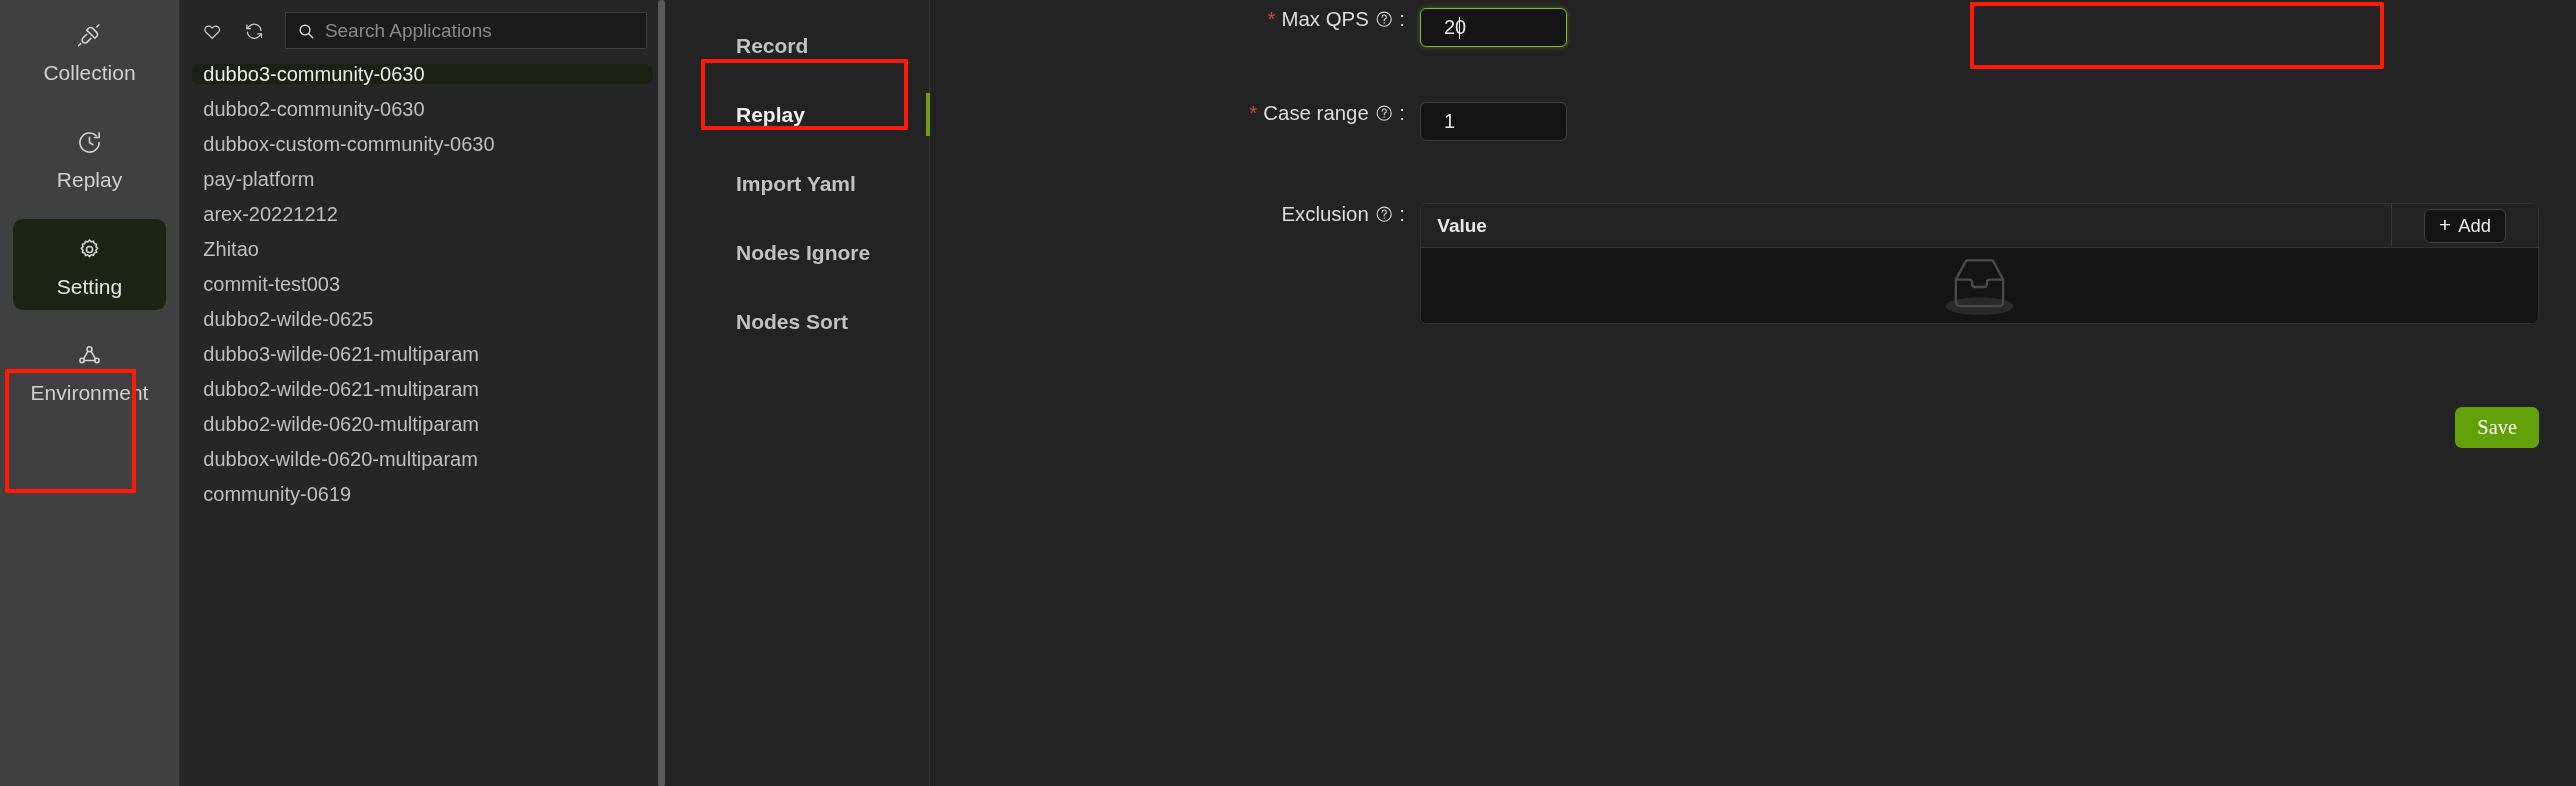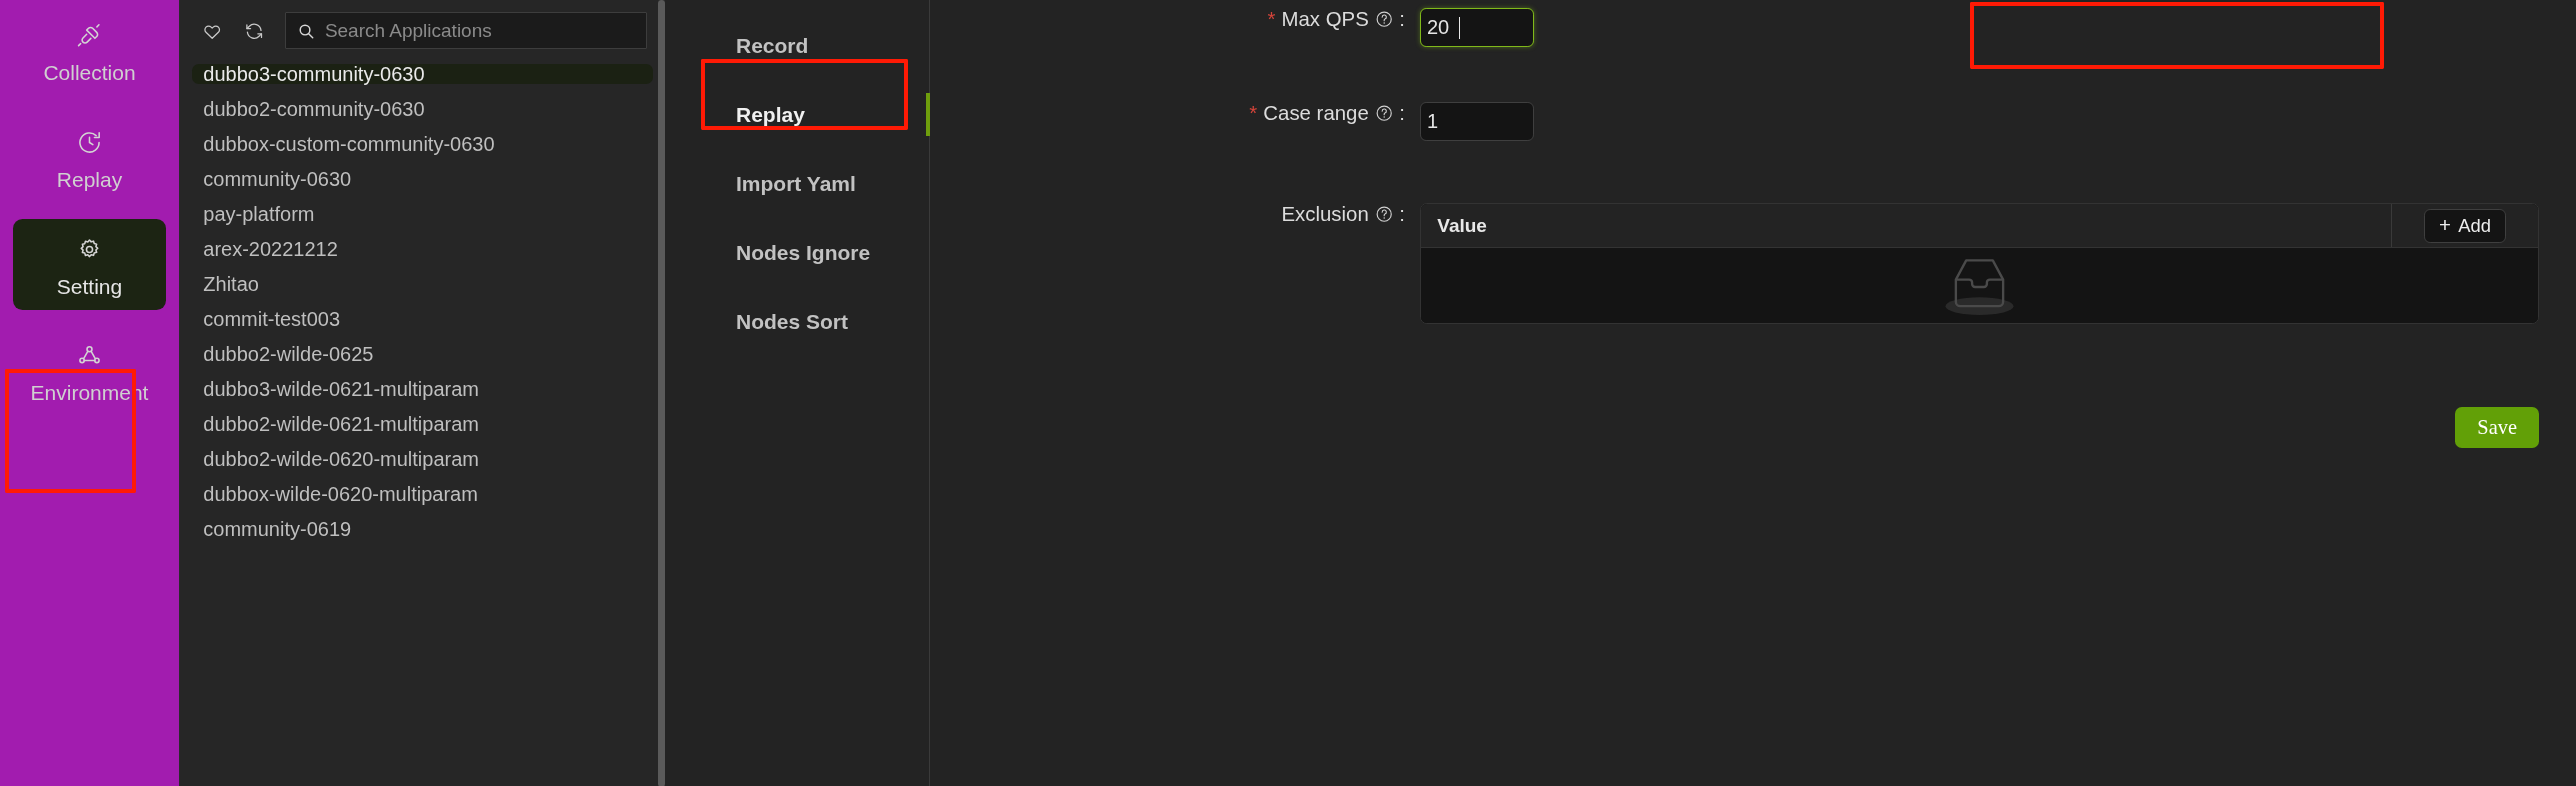--- a/index.html
+++ b/index.html
@@ -15,21 +15,21 @@
   .app {
     display: flex;
     width: 2576px;
     height: 787px;
   }
 
   
   .nav-rail {
     width: 180px;
     flex: 0 0 180px;
-    background: #a21caf;
+    background: #404040;
     border-right: 0.7px solid #2a2a2a;
     padding-top: 5.4px;
     position: relative;
   }
 
   .nav-item {
     width: 153px;
     margin: 0 auto 15px auto;
     padding: 15px 0 13.6px 0;
     border-radius: 9.5px;
@@ -224,29 +224,29 @@
     display: flex;
     align-items: center;
     justify-content: flex-end;
     gap: 6.1px;
   }
   .req-star { color: #d4443a; font-size: 20.4px; line-height: 1; }
   .q-ico { display:inline-flex; align-items:center; color:#d2d2d2; }
   .q-ico svg { width: 18.4px; height: 18.4px; display:block; }
 
   .txt-input {
-    width: 114px;
+    width: 147px;
     height: 39px;
     background: #141414;
     border: 0.7px solid #3f3f3f;
     border-radius: 6.1px;
     color: #e4e4e4;
     font-size: 20px;
     font-family: "Liberation Sans", sans-serif;
-    padding: 0 6px;
+    padding: 0 23px;
     outline: none;
   }
   .txt-input.focused {
     border-color: #80b91a;
     box-shadow: 0 0 4.8px rgba(128,185,26,0.45);
   }
 
   .input-wrap { position: relative; display: inline-flex; align-items: center; }
   .caret {
     position: absolute;
@@ -429,23 +429,20 @@
 
     <div class="app-list">
       <div class="app-item selected">
           <span>dubbo3-community-0630</span>
         </div>
       <div class="app-item">
           <span>dubbo2-community-0630</span>
         </div>
       <div class="app-item">
           <span>dubbox-custom-community-0630</span>
-        </div>
-      <div class="app-item">
-          <span>community-0630</span>
         </div>
       <div class="app-item">
           <span>pay-platform</span>
         </div>
       <div class="app-item">
           <span>arex-20221212</span>
         </div>
       <div class="app-item">
           <span>Zhitao</span>
         </div>

